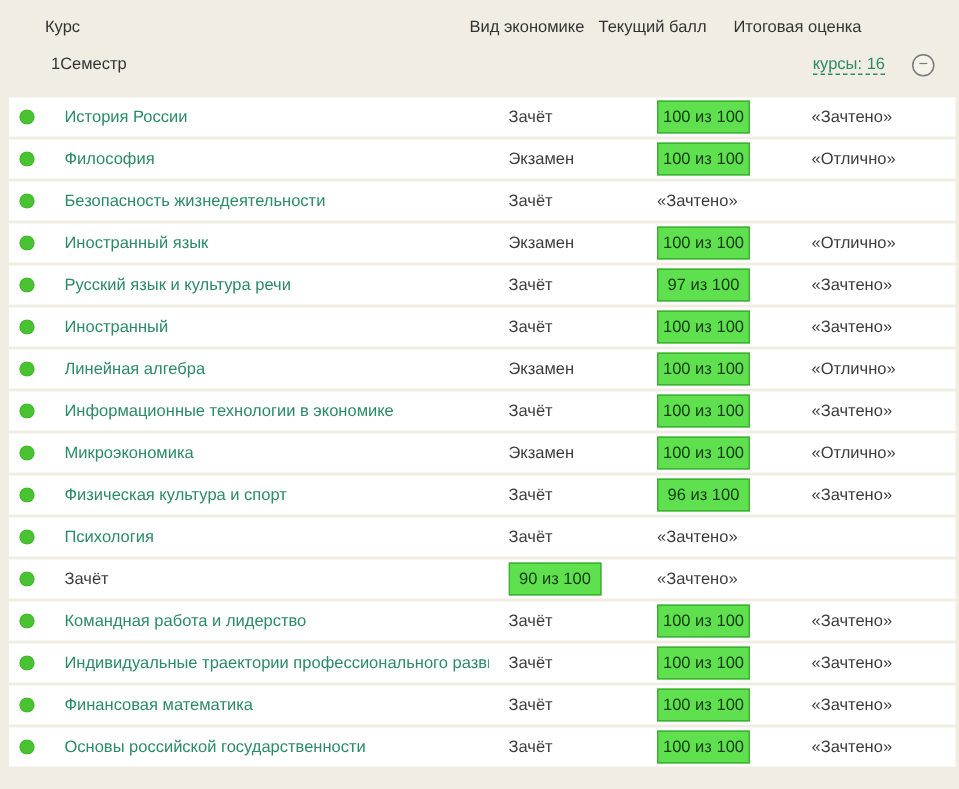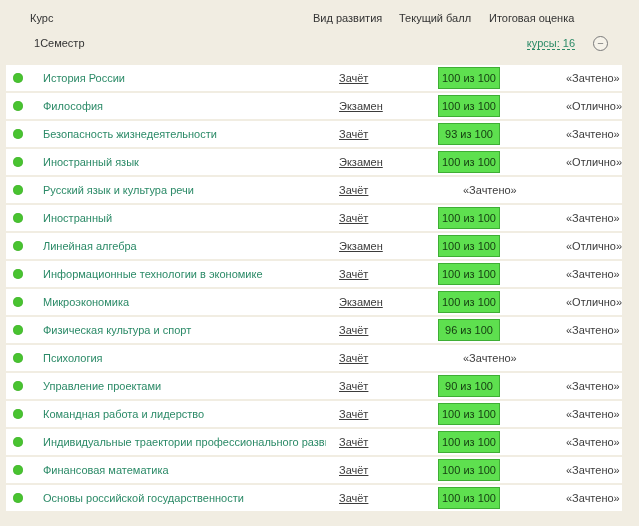--- a/index.html
+++ b/index.html
@@ -3,21 +3,21 @@
 <meta charset="utf-8">
 <style>
   html,body{margin:0;padding:0;}
   body{
     width:639px;height:526px;
     background:#f1ede2;
     font-family:"Liberation Sans", sans-serif;
     font-size:11px;color:#333;
     overflow:hidden;
   }
-  .wrap{padding:6px 17px 0 6px;}
+  .wrap{padding:6px 2px 0 6px;}
 
   
   .grid{
     display:grid;
     grid-template-columns:24px 283px 86px 90px 86px;
     align-items:center;
   }
   .header-row{height:24px;}
   .header-row .hcell{color:#333;}
 
@@ -51,41 +51,41 @@
   .dot-cell{display:flex;justify-content:center;align-items:center;}
   .dot{
     width:10px;height:10px;border-radius:50%;
     background:#49c331;
     box-shadow:inset 0 0 1px #2f9a1d;
     display:inline-block;
   }
   .course-link{
     color:#2b8a67;text-decoration:none;cursor:pointer;
   }
-  .control{color:#3c3c3c;text-decoration:underline;}
+  .control{color:#3c3c3c;}
   .score{display:flex;align-items:center;height:100%;}
   .pill{
     display:inline-flex;align-items:center;justify-content:center;
     width:62px;height:22px;
     background:#5ee04f;
     border:1px solid #3fae34;
     color:#143c10;
     box-sizing:border-box;
   }
-  .grade{color:#3c3c3c;margin-left:25px;}
+  .grade{color:#3c3c3c;}
 </style>
 </head>
 <body>
 
 <div class="wrap">
 
   <div class="grid header-row">
     <div class="hcell"></div>
     <div class="hcell">Курс</div>
-    <div class="hcell">Вид развития</div>
+    <div class="hcell">Вид экономике</div>
     <div class="hcell">Текущий балл</div>
     <div class="hcell">Итоговая оценка</div>
   </div>
 
   <div class="semester-row">
     <span class="sem-num">1</span>
     <span class="sem-label">Семестр</span>
     <span class="sem-spacer"></span>
     <a class="courses-link">курсы: 16</a>
     <span class="collapse-btn">−</span>
@@ -121,23 +121,20 @@
   </div>
 
   <div class="grid row">
     <div class="cell dot-cell">
       <span class="dot"></span>
     </div>
     <div class="cell">
       <a class="course-link">Безопасность жизнедеятельности</a>
     </div>
     <div class="cell control">Зачёт</div>
-    <div class="cell score">
-      <span class="pill">93 из 100</span>
-    </div>
     <div class="cell grade">«Зачтено»</div>
   </div>
 
   <div class="grid row">
     <div class="cell dot-cell">
       <span class="dot"></span>
     </div>
     <div class="cell">
       <a class="course-link">Иностранный язык</a>
     </div>
@@ -149,20 +146,23 @@
   </div>
 
   <div class="grid row">
     <div class="cell dot-cell">
       <span class="dot"></span>
     </div>
     <div class="cell">
       <a class="course-link">Русский язык и культура речи</a>
     </div>
     <div class="cell control">Зачёт</div>
+    <div class="cell score">
+      <span class="pill">97 из 100</span>
+    </div>
     <div class="cell grade">«Зачтено»</div>
   </div>
 
   <div class="grid row">
     <div class="cell dot-cell">
       <span class="dot"></span>
     </div>
     <div class="cell">
       <a class="course-link">Иностранный</a>
     </div>
@@ -237,23 +237,20 @@
       <a class="course-link">Психология</a>
     </div>
     <div class="cell control">Зачёт</div>
     <div class="cell grade">«Зачтено»</div>
   </div>
 
   <div class="grid row">
     <div class="cell dot-cell">
       <span class="dot"></span>
     </div>
-    <div class="cell">
-      <a class="course-link">Управление проектами</a>
-    </div>
     <div class="cell control">Зачёт</div>
     <div class="cell score">
       <span class="pill">90 из 100</span>
     </div>
     <div class="cell grade">«Зачтено»</div>
   </div>
 
   <div class="grid row">
     <div class="cell dot-cell">
       <span class="dot"></span>

